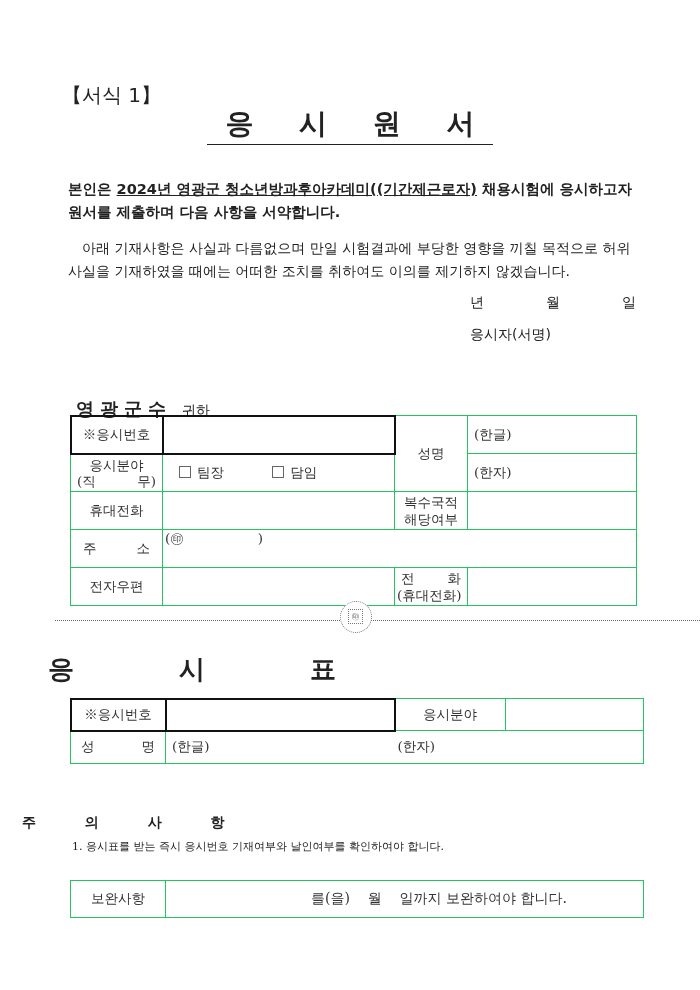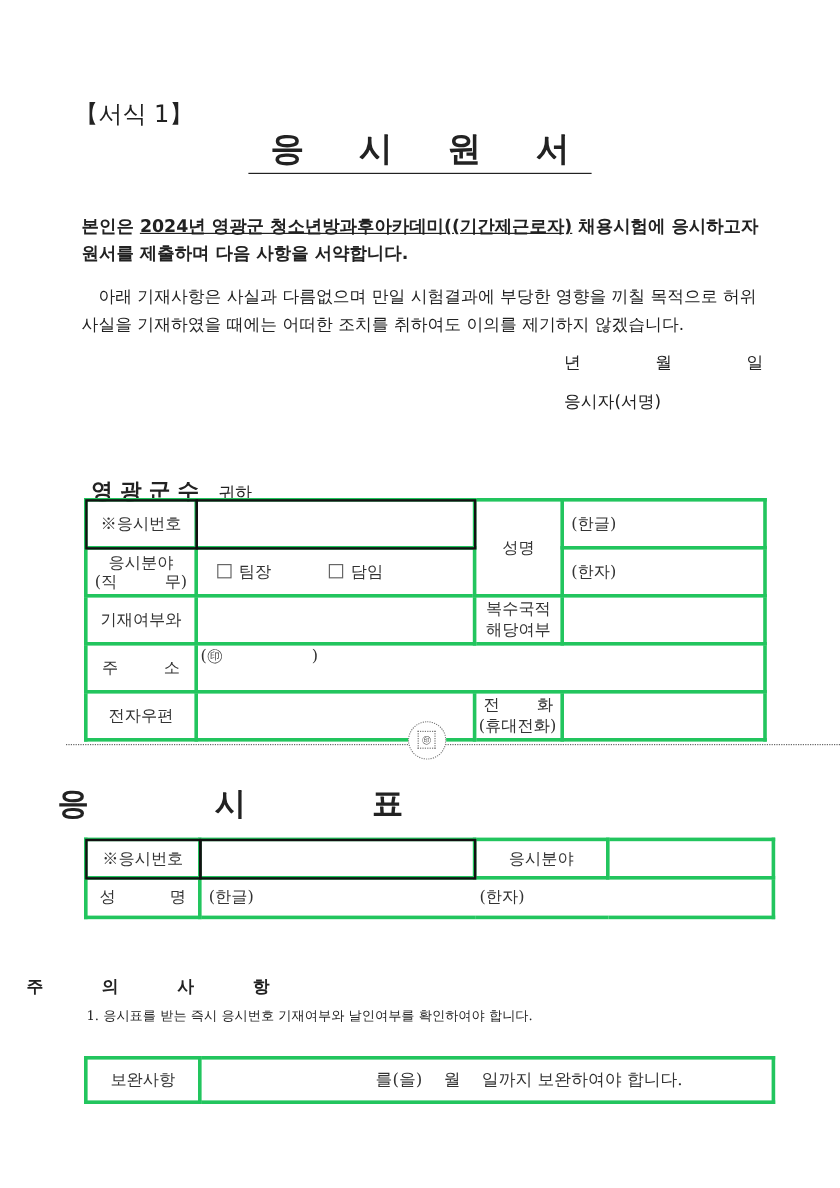--- a/index.html
+++ b/index.html
@@ -10,21 +10,21 @@
   .title{left:0;width:700px;top:106px;text-align:center;}
   .title span{display:inline-block;font-size:28px;font-weight:bold;letter-spacing:18px;padding:0 0 2px 18px;border-bottom:1.5px solid #222;line-height:36px;text-align:right;}
   .pledge{left:68px;width:570px;top:178px;font-size:14.5px;font-weight:bold;line-height:23px;}
   .pledge u{text-decoration:underline;margin-top:14px;}
   .statement{left:68px;width:570px;top:237px;font-size:14px;line-height:23px;text-indent:14px;}
   .date-line{left:470px;top:294px;width:166px;font-size:14px;display:flex;justify-content:space-between;}
   .applicant{left:470px;top:326px;width:166px;font-size:14px;display:flex;}
   .recipient{left:76px;top:365px;font-size:18px;font-weight:bold;letter-spacing:6px;margin-top:32px;}
   .recipient small{font-size:14px;font-weight:normal;letter-spacing:0;margin-left:10px;}
   table{border-collapse:collapse;position:absolute;table-layout:fixed;}
-  td{border:3px solid #22c55e;padding:0 6px;font-size:13.5px;font-family:"DejaVu Serif","Liberation Serif",serif;color:#333;vertical-align:middle;}
+  td{border:1px solid #22c55e;padding:0 6px;font-size:13.5px;font-family:"DejaVu Serif","Liberation Serif",serif;color:#333;vertical-align:middle;}
   .c{text-align:center;}
   .thick{outline:2px solid #111;outline-offset:-1px;}
   .spread{display:flex;justify-content:space-between;}
   .t1{left:70px;top:415px;width:566px;}
   .t1 td{height:37px;}
   .box{display:inline-block;width:10px;height:10px;border:1px solid #666;margin-right:6px;vertical-align:-1px;}
   .stamp{left:340px;top:601px;width:30px;height:30px;border:1px dotted #777;border-radius:50%;background:#fff;}
   .stamp-in{left:348px;top:609px;width:13px;height:13px;border:1px dotted #777;font-size:8px;text-align:center;line-height:13px;color:#444;}
   .cutline{left:55px;top:620px;width:645px;border-top:1px dotted #666;}
   .title2{left:0;width:700px;top:652px;text-align:left;font-size:26px;font-weight:bold;letter-spacing:48px;padding-left:48px;box-sizing:border-box;}
@@ -79,21 +79,21 @@
             <span>무)</span>
           </div>
     </td>
     <td>
       <span style="margin-left:10px"><span class="box"></span><span>팀장</span></span>
       <span style="margin-left:44px"><span class="box"></span><span>담임</span></span>
     </td>
     <td>(한자)</td>
   </tr>
   <tr>
-    <td class="c">기재여부와</td>
+    <td class="c">휴대전화</td>
     <td></td>
     <td class="c" style="line-height:17px">
           <div>복수국적</div>
           <div>해당여부</div>
         </td>
     <td></td>
   </tr>
   <tr>
     <td>
           <div class="spread" style="padding:0 6px">

